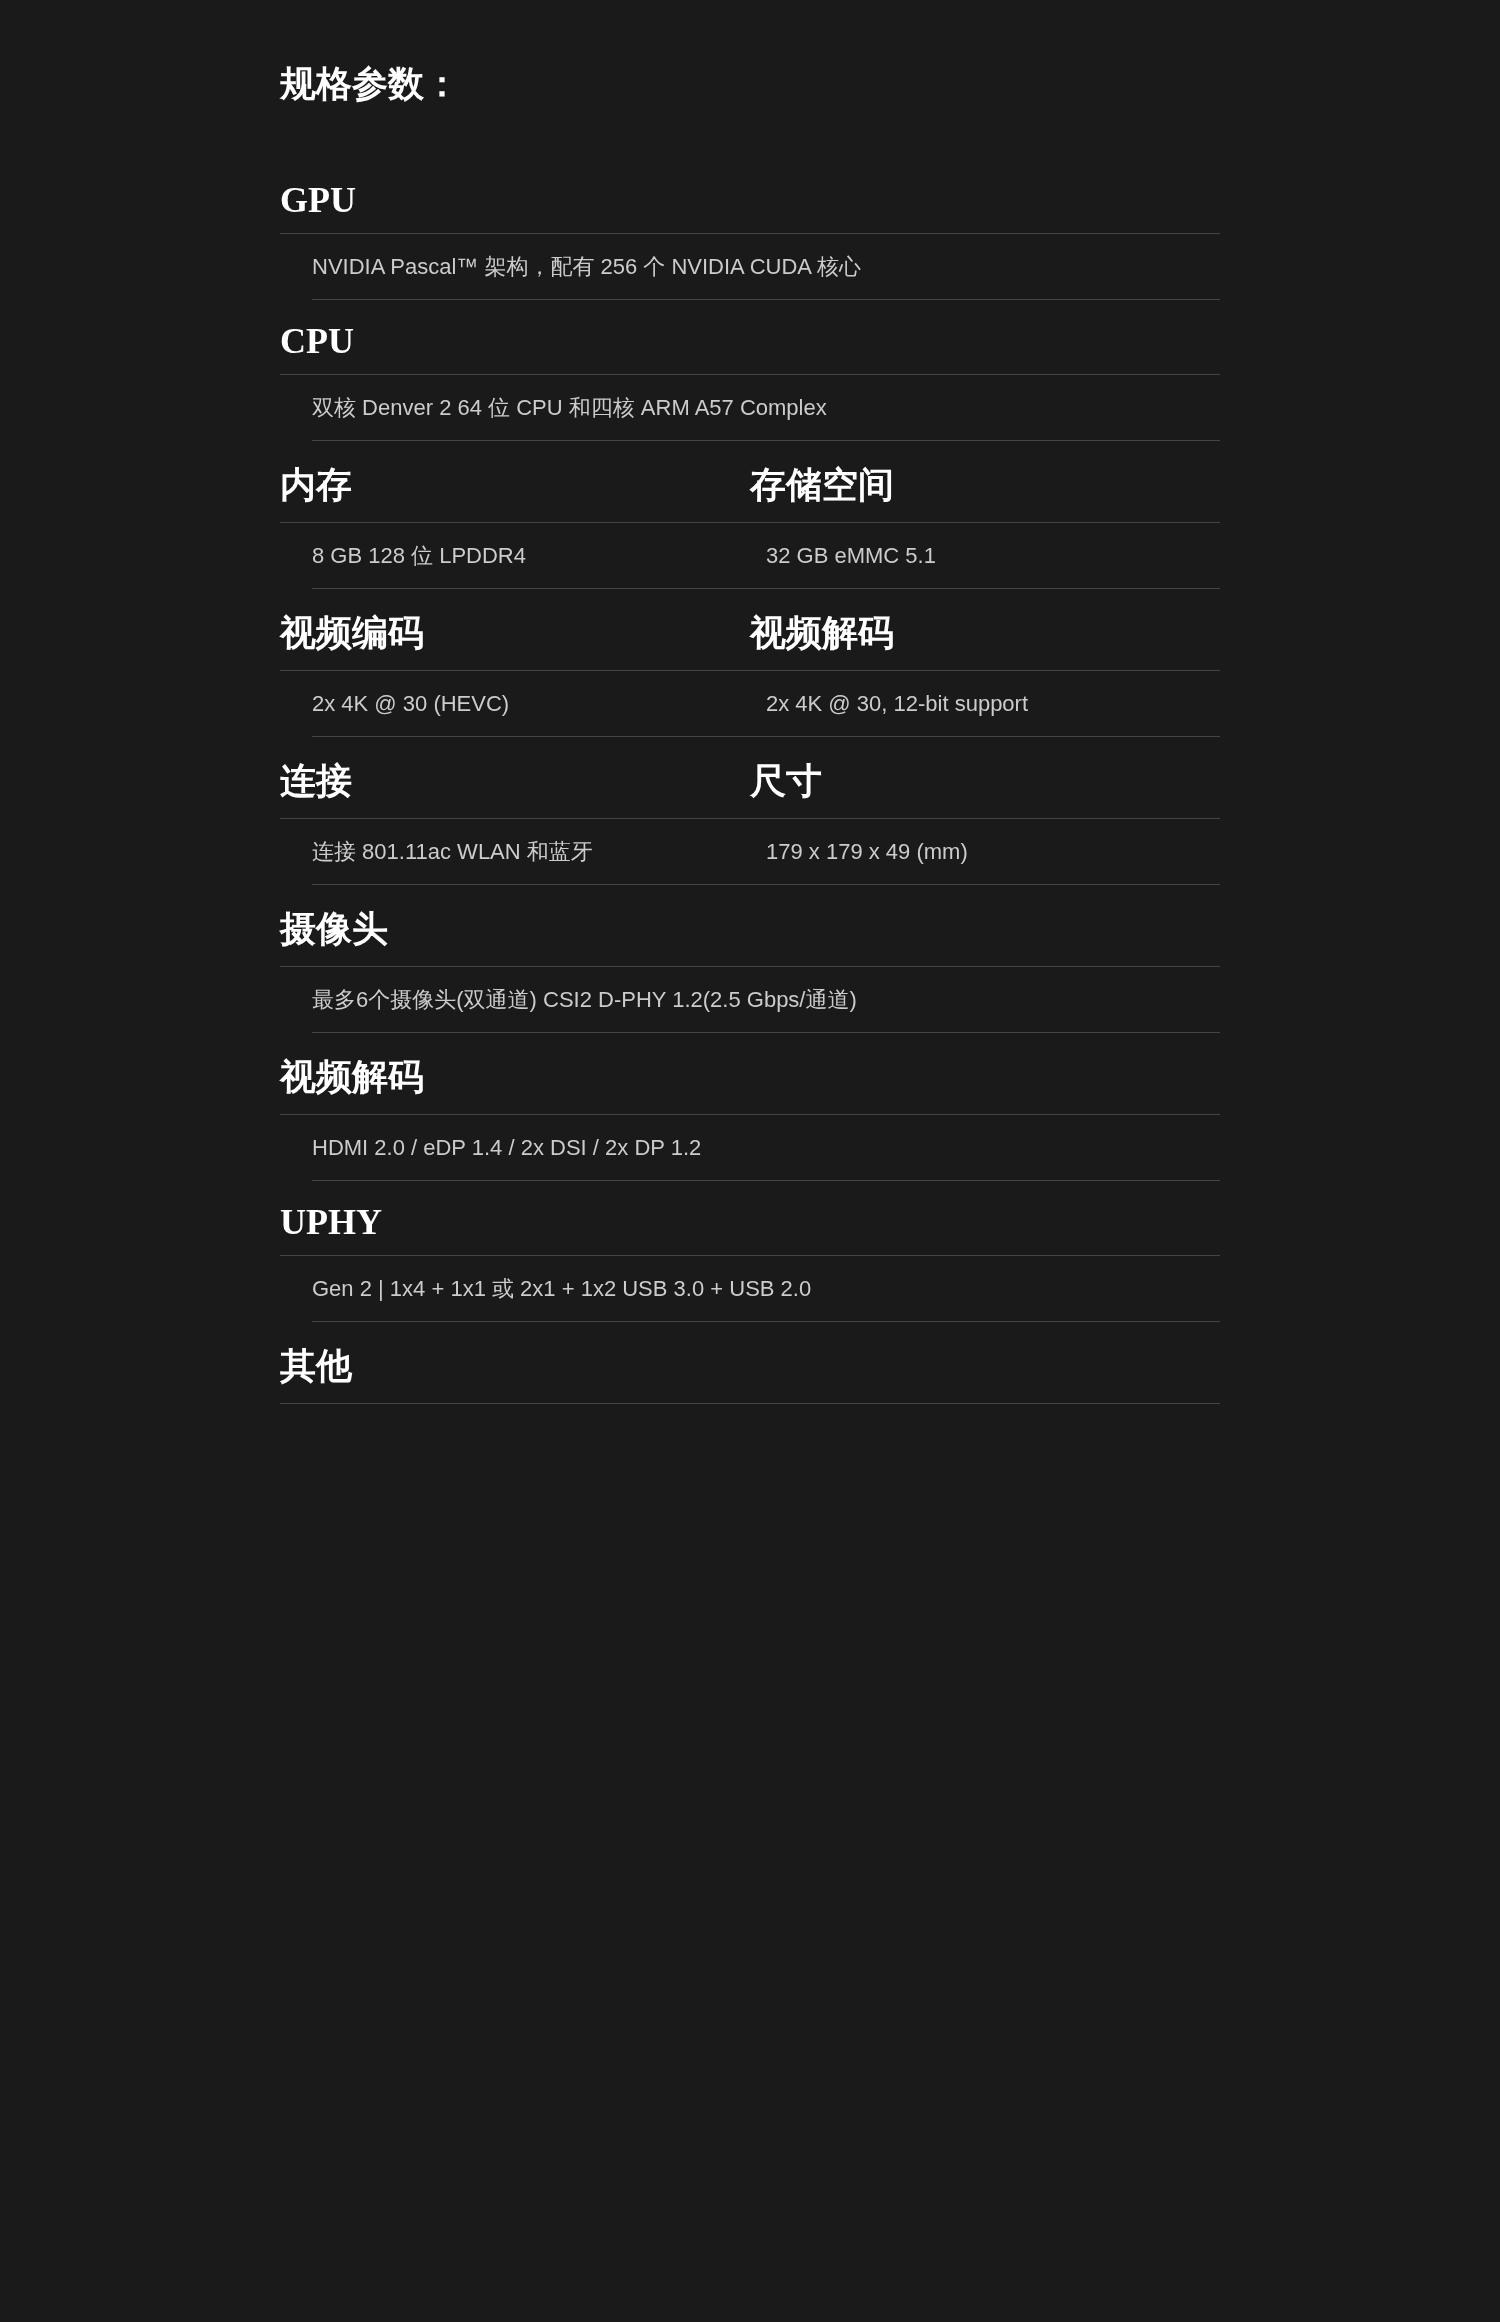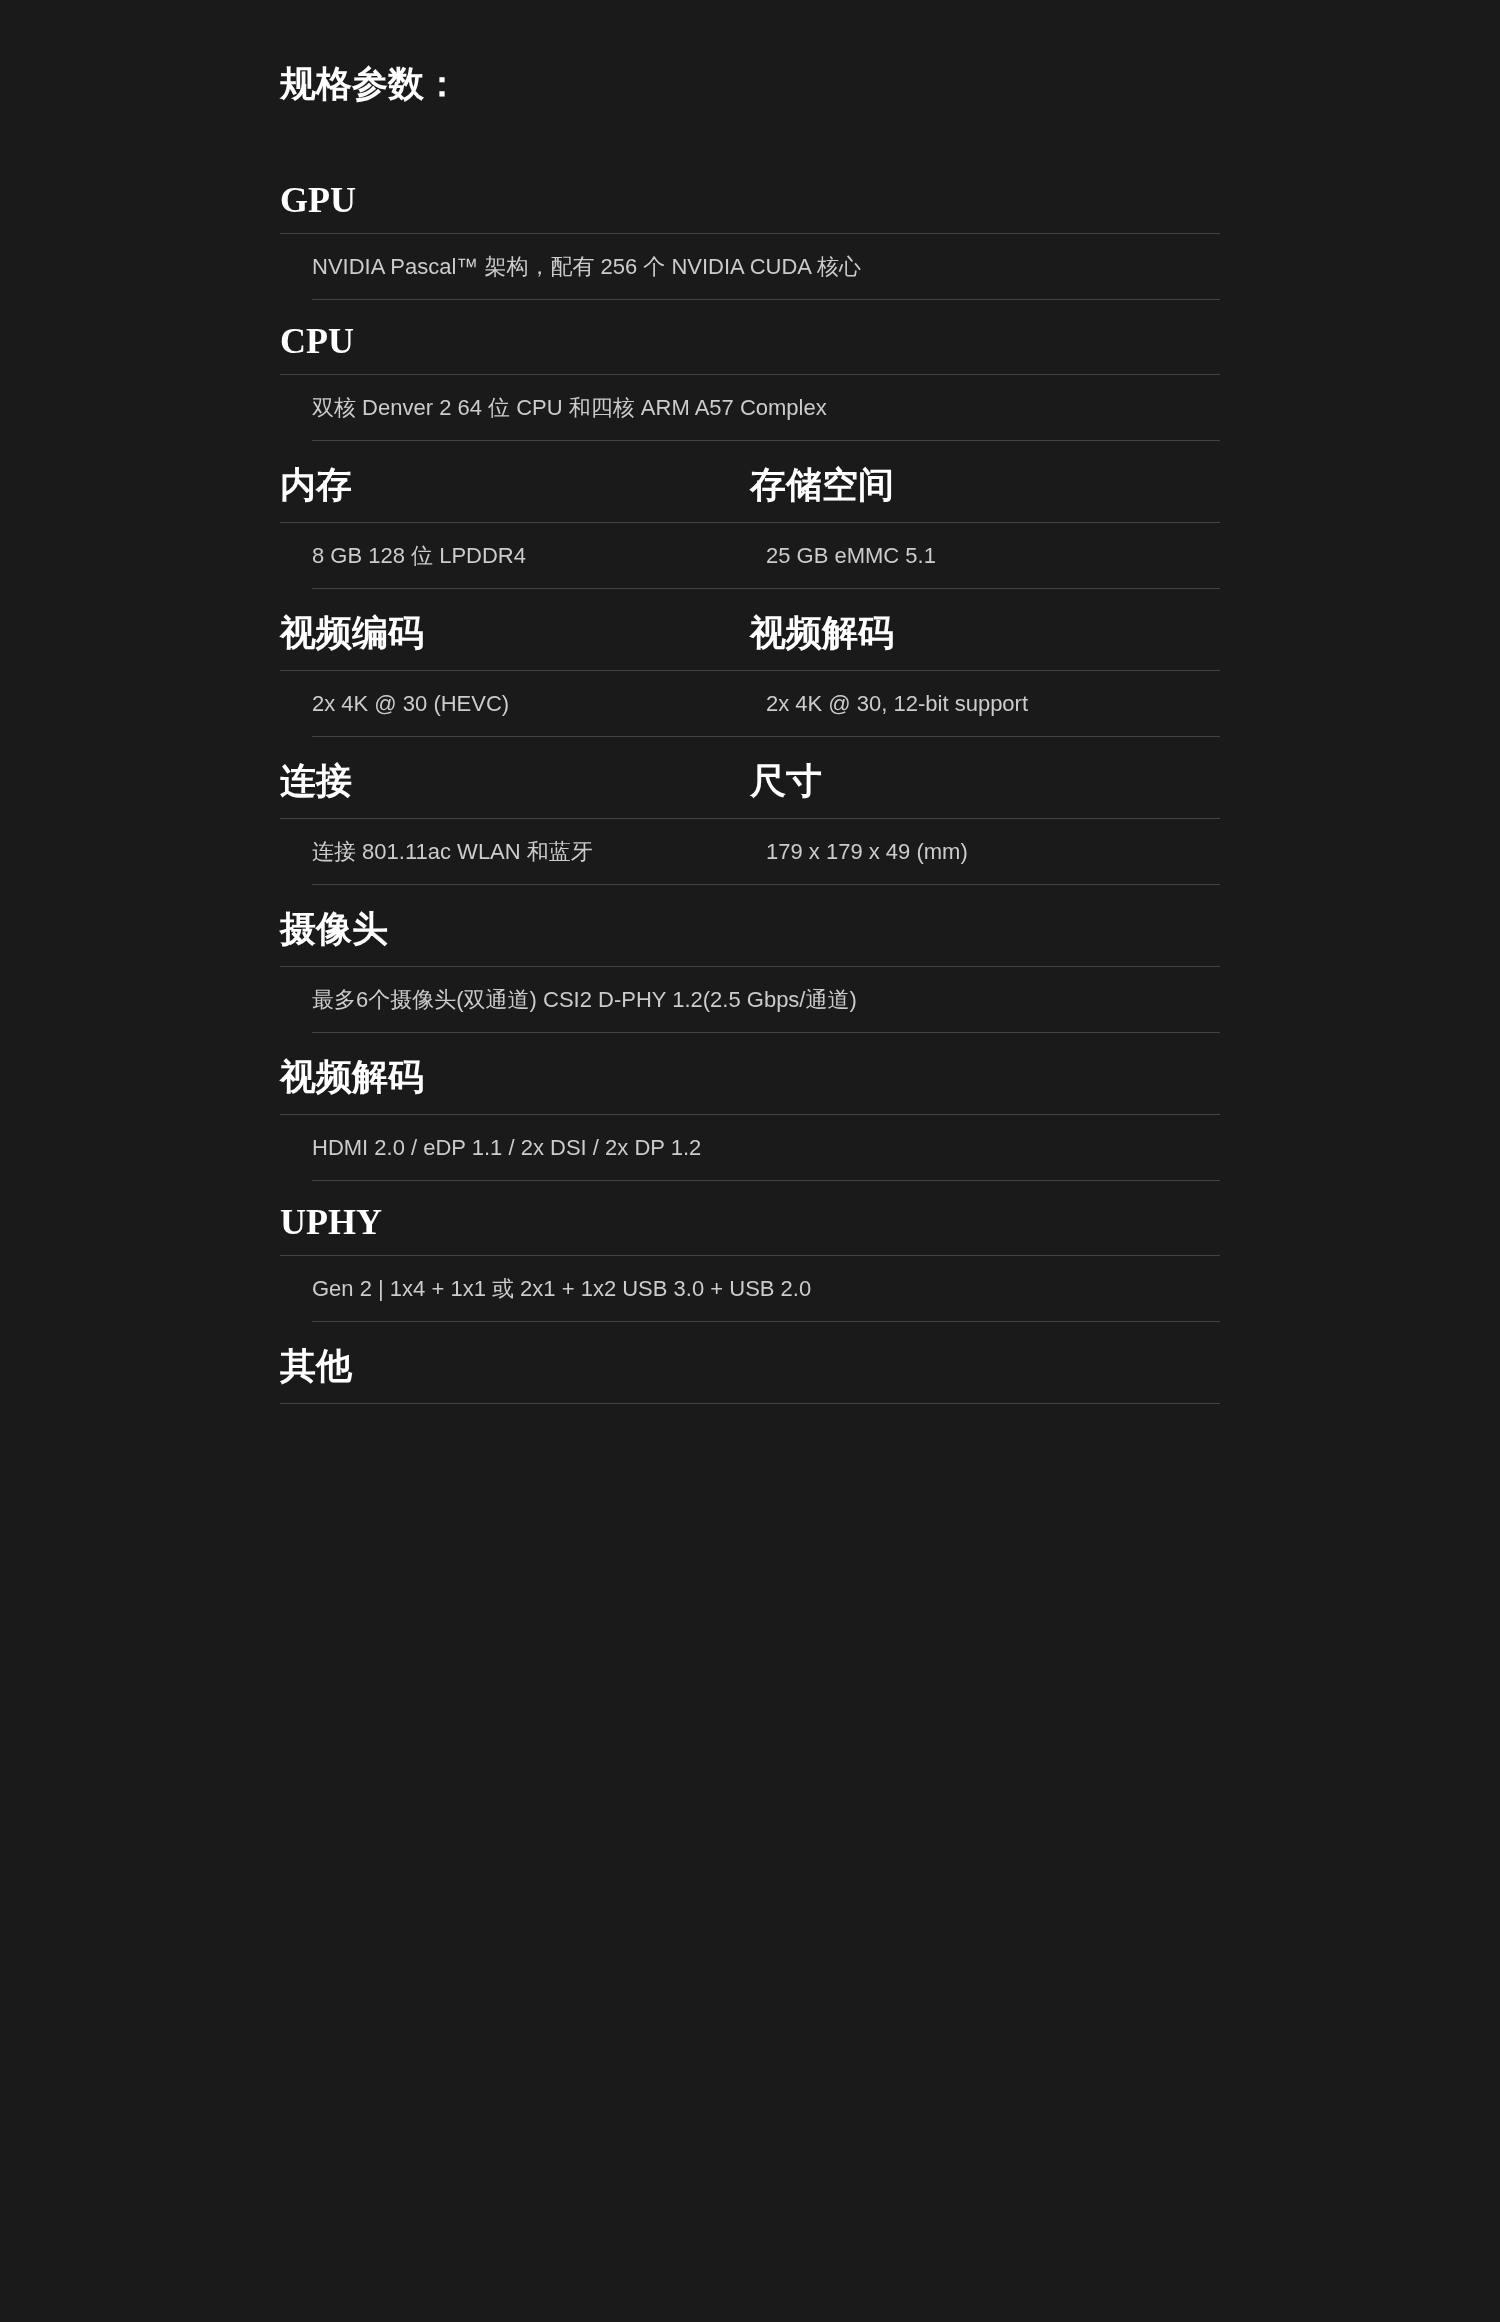--- a/index.html
+++ b/index.html
@@ -84,21 +84,21 @@
       </div>
       <div class="spec-row-value">
         <div class="spec-value">双核 Denver 2 64 位 CPU 和四核 ARM A57 Complex</div>
       </div>
       <div class="spec-row-header two-col">
         <div class="spec-label">内存</div>
         <div class="spec-label">存储空间</div>
       </div>
       <div class="spec-row-value two-col">
         <div class="spec-value">8 GB 128 位 LPDDR4</div>
-        <div class="spec-value">25 GB eMMC 5.1</div>
+        <div class="spec-value">32 GB eMMC 5.1</div>
       </div>
       <div class="spec-row-header two-col">
         <div class="spec-label">视频编码</div>
         <div class="spec-label">视频解码</div>
       </div>
       <div class="spec-row-value two-col">
         <div class="spec-value">2x 4K @ 30 (HEVC)</div>
         <div class="spec-value">2x 4K @ 30, 12-bit support</div>
       </div>
       <div class="spec-row-header two-col">
@@ -112,21 +112,21 @@
       <div class="spec-row-header">
         <div class="spec-label">摄像头</div>
       </div>
       <div class="spec-row-value">
         <div class="spec-value">最多6个摄像头(双通道) CSI2 D-PHY 1.2(2.5 Gbps/通道)</div>
       </div>
       <div class="spec-row-header">
         <div class="spec-label">视频解码</div>
       </div>
       <div class="spec-row-value">
-        <div class="spec-value">HDMI 2.0 / eDP 1.1 / 2x DSI / 2x DP 1.2</div>
+        <div class="spec-value">HDMI 2.0 / eDP 1.4 / 2x DSI / 2x DP 1.2</div>
       </div>
       <div class="spec-row-header">
         <div class="spec-label">UPHY</div>
       </div>
       <div class="spec-row-value">
         <div class="spec-value">Gen 2 | 1x4 + 1x1 或 2x1 + 1x2  USB 3.0 + USB 2.0</div>
       </div>
       <div class="spec-row-header">
         <div class="spec-label">其他</div>
       </div>

